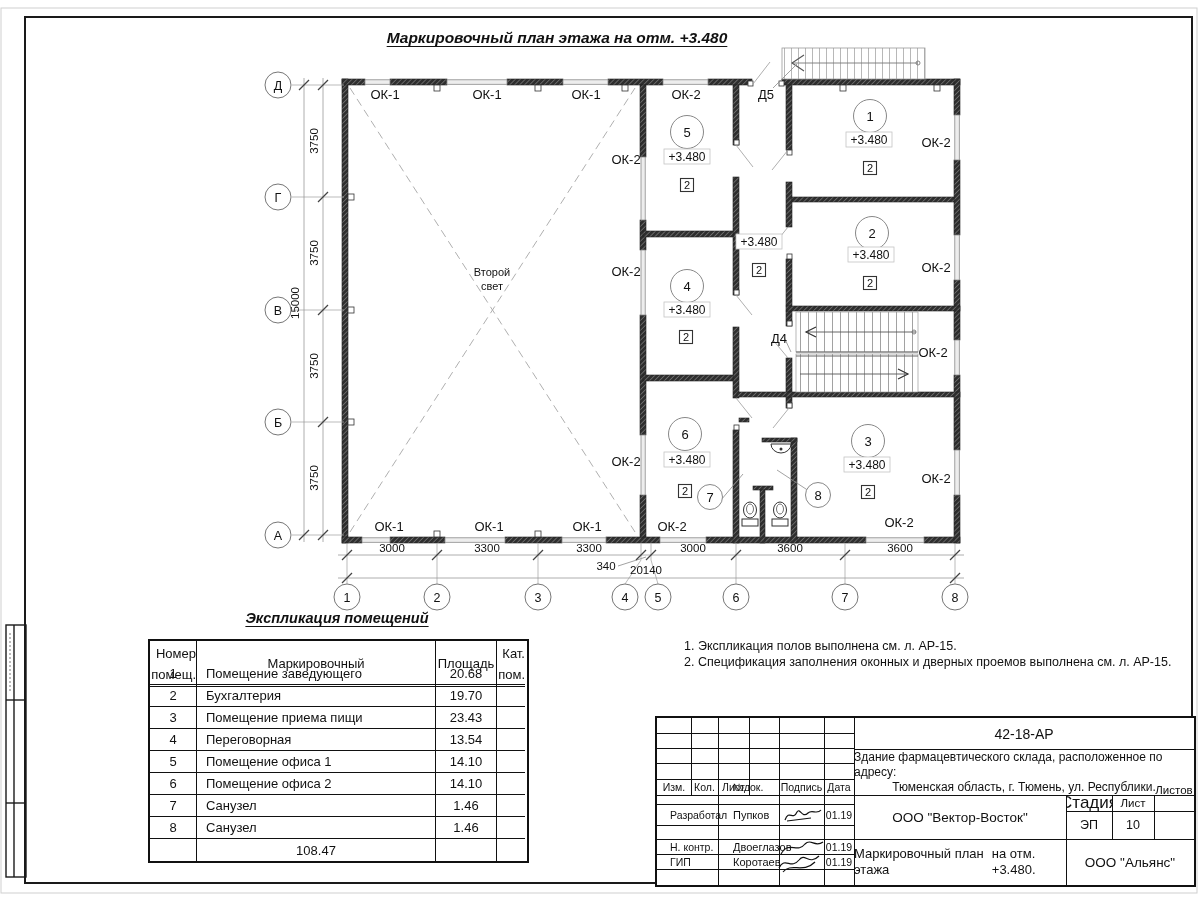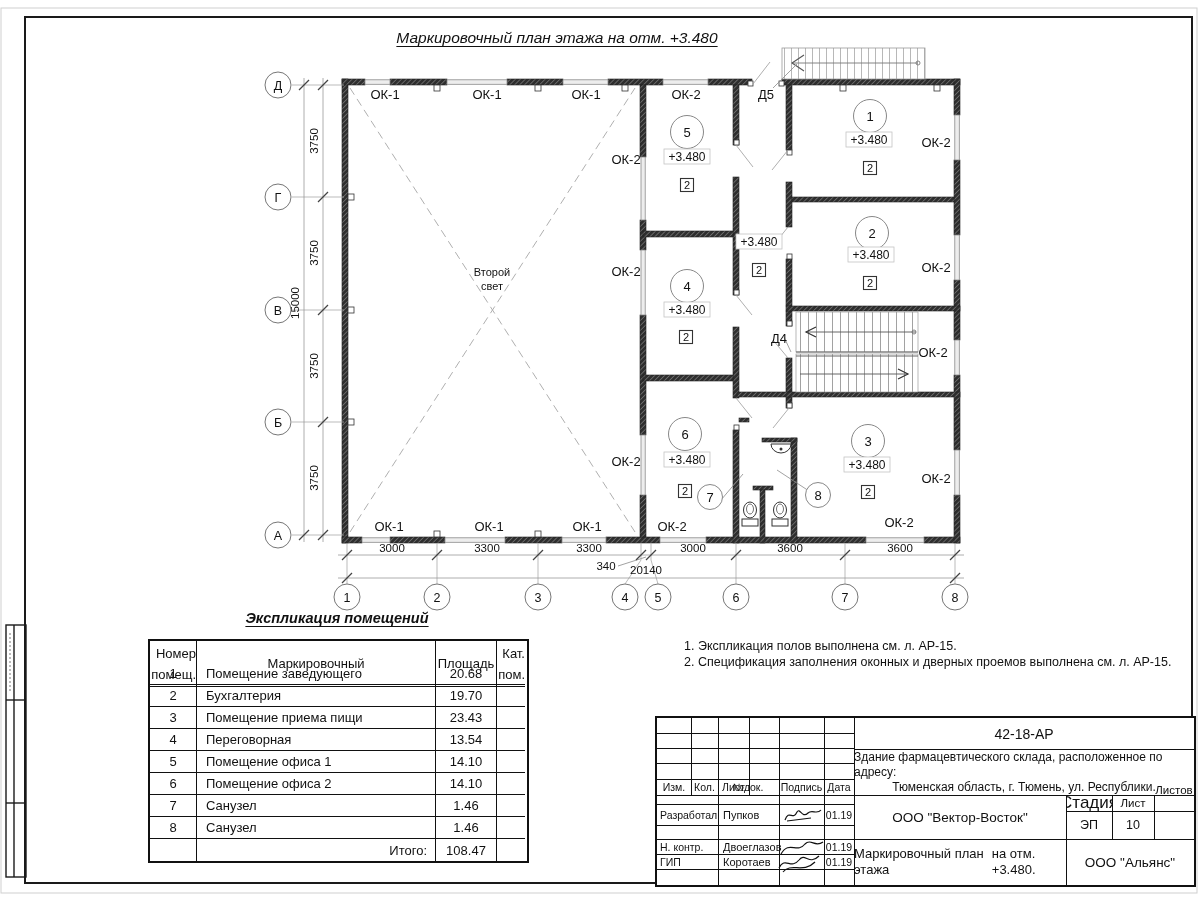--- a/index.html
+++ b/index.html
@@ -2,39 +2,39 @@
 <html><head>
 <meta charset="utf-8">
 <style>
   html,body{margin:0;padding:0;background:#ffffff;}
   .page{position:relative;width:1200px;height:900px;background:#ffffff;overflow:hidden;
         font-family:"Liberation Sans",sans-serif;color:#111;}
   svg{position:absolute;left:0;top:0;}
   svg text{font-family:"Liberation Sans",sans-serif;fill:#111;}
   .ov{position:absolute;}
   .drawing-title{left:370px;top:29px;width:374px;text-align:center;
-     font-style:italic;font-weight:400;font-size:15.5px;text-decoration:underline;text-underline-offset:3px;}
+     font-style:italic;font-weight:700;font-size:15.5px;text-decoration:underline;text-underline-offset:3px;}
   .expl-title{left:192px;top:610px;width:290px;text-align:center;
      font-style:italic;font-weight:600;font-size:14.5px;text-decoration:underline;text-underline-offset:3px;}
   .notes{left:684px;top:639px;width:505px;font-size:12.5px;line-height:15.5px;}
   
   .expl-table{left:148px;top:639px;width:377px;border:2px solid #111;display:grid;
      grid-template-columns:47px 239px 61px 28px;grid-auto-rows:22px;font-size:13px;background:#fff;}
   .expl-table .c{border-right:1px solid #111;border-bottom:1px solid #111;display:flex;align-items:center;justify-content:center;overflow:hidden;}
   .expl-table .c:nth-child(4n){border-right:none;}
   .expl-table .hd{height:45px;text-align:right;font-size:13px;line-height:21px;}
   .expl-table .nm{justify-content:flex-start;padding-left:9px;}
   .expl-table .tot{justify-content:flex-end;padding-right:8px;}
   .expl-table .last{border-bottom:none;}
   
   .titleblock{left:655px;top:716px;width:537px;height:167px;border:2px solid #111;background:#fff;}
   .titleblock .vl{position:absolute;width:1px;background:#111;}
   .titleblock .hl{position:absolute;height:1px;background:#111;}
   .titleblock .cell{position:absolute;display:flex;align-items:center;justify-content:center;overflow:hidden;}
-  .titleblock .lft{justify-content:flex-start;padding-left:3px;}
+  .titleblock .lft{justify-content:flex-start;padding-left:13px;}
 </style>
 </head>
 <body>
 
 <div class="page">
 
 <svg width="1200" height="900" viewBox="0 0 1200 900">
   <defs>
     <pattern id="hatch" width="3.5" height="3.5" patternTransform="rotate(45)" patternUnits="userSpaceOnUse">
       <rect width="3.5" height="3.5" fill="#2e2e2e"></rect>
@@ -430,21 +430,20 @@
   <div class="c nm">Санузел</div>
   <div class="c">1.46</div>
   <div class="c"></div>
 
   <div class="c">8</div>
   <div class="c nm">Санузел</div>
   <div class="c">1.46</div>
   <div class="c"></div>
 
   <div class="c last"></div>
-  <div class="c tot last">Итого:</div>
   <div class="c last">108.47</div>
   <div class="c last"></div>
 </div>
 
 <div class="ov titleblock">
 
   <div class="vl" style="left:34px;top:0;height:77px"></div>
   <div class="vl" style="left:61px;top:0;height:167px"></div>
   <div class="vl" style="left:92px;top:0;height:77px"></div>
   <div class="vl" style="left:122px;top:0;height:167px"></div>

